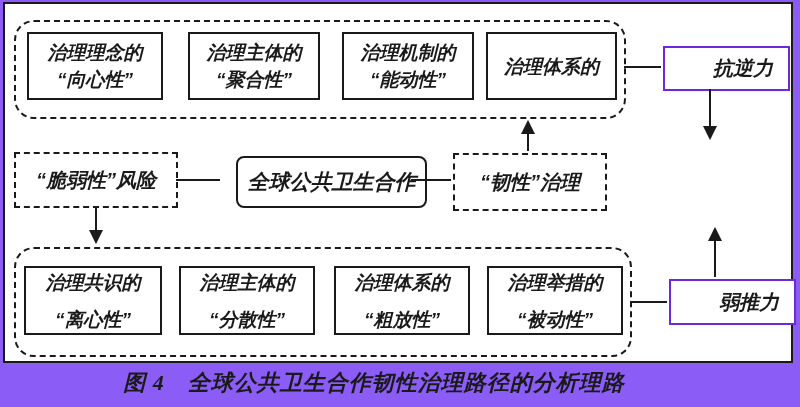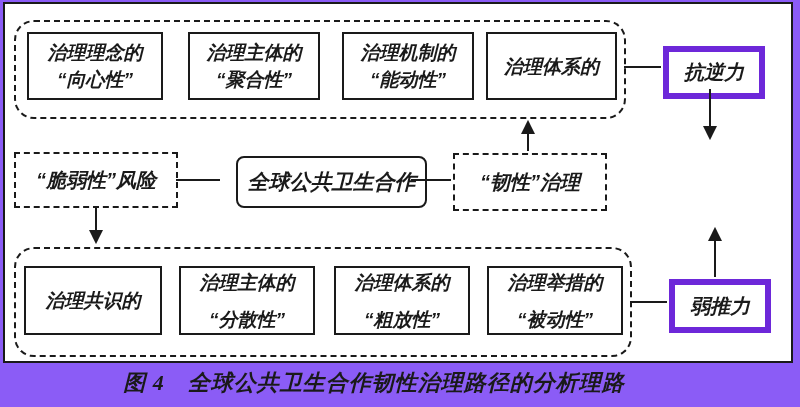--- a/index.html
+++ b/index.html
@@ -20,23 +20,23 @@
   .group.bottom{left:14px;top:247px;width:614px;height:106px;}
   .fbox{
     position:absolute;border:2px solid #1a1a1a;background:#ffffff;
     display:flex;flex-direction:column;align-items:center;justify-content:center;
     font-weight:bold;font-size:19px;line-height:27px;text-align:center;
   }
   .fbox span{display:block;white-space:nowrap;}
   .tb{top:32px;height:64px;}
   .bb{top:266px;height:65px;gap:10px;}
   .small-solid{
-    position:absolute;border:6px solid #6d28d9;background:#ffffff;
+    position:absolute;border:2px solid #6d28d9;background:#ffffff;
     display:flex;align-items:center;justify-content:center;
-    font-weight:bold;font-size:20px;white-space:nowrap;
+    font-weight:bold;font-size:20px;white-space:nowrap;padding-left:33px;
   }
   .dashed-label{
     position:absolute;border:2px dashed #1a1a1a;background:transparent;
     display:flex;align-items:center;justify-content:center;
     font-weight:bold;font-size:20px;white-space:nowrap;
   }
   .round-solid{
     position:absolute;border:2px solid #1a1a1a;background:#ffffff;
     display:flex;flex-direction:column;align-items:center;justify-content:center;
     font-weight:bold;text-align:center;
@@ -92,20 +92,21 @@
     <span>抗逆力</span>
   </div>
   <div class="small-solid weak">
     <span>弱推力</span>
   </div>
 
   <div class="group bottom"></div>
 
   <div class="fbox bb" style="left:24px;width:134px;">
     <span>治理共识的</span>
+    <span>“离心性”</span>
   </div>
   <div class="fbox bb" style="left:179px;width:132px;">
     <span>治理主体的</span>
     <span>“分散性”</span>
   </div>
   <div class="fbox bb" style="left:334px;width:132px;">
     <span>治理体系的</span>
     <span>“粗放性”</span>
   </div>
   <div class="fbox bb" style="left:487px;width:132px;">

